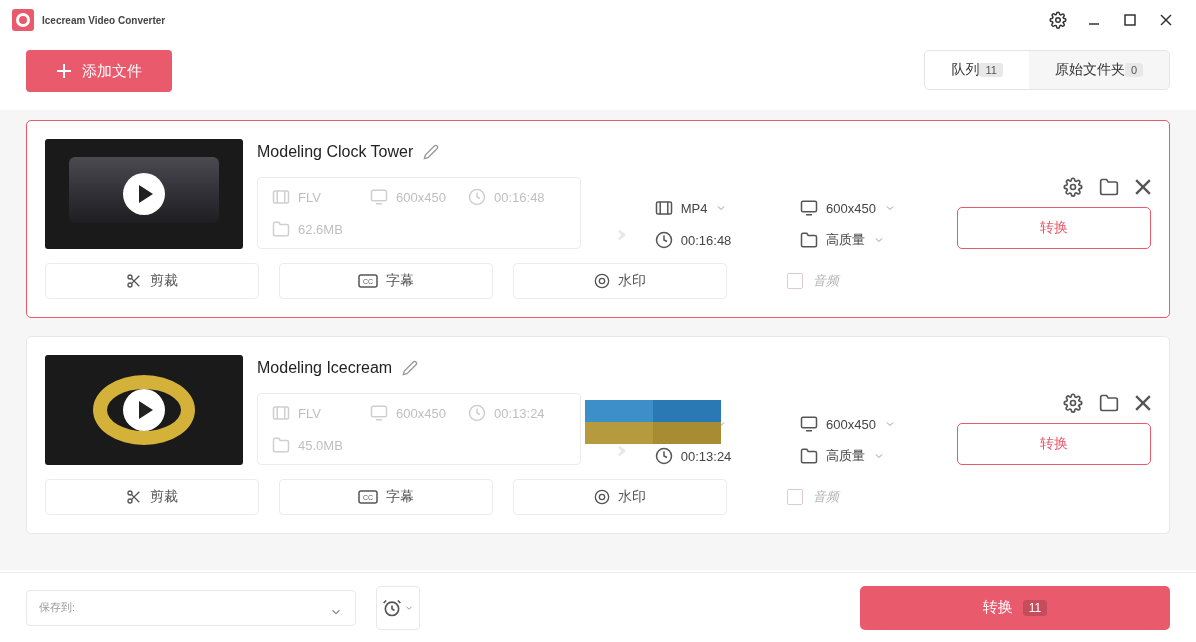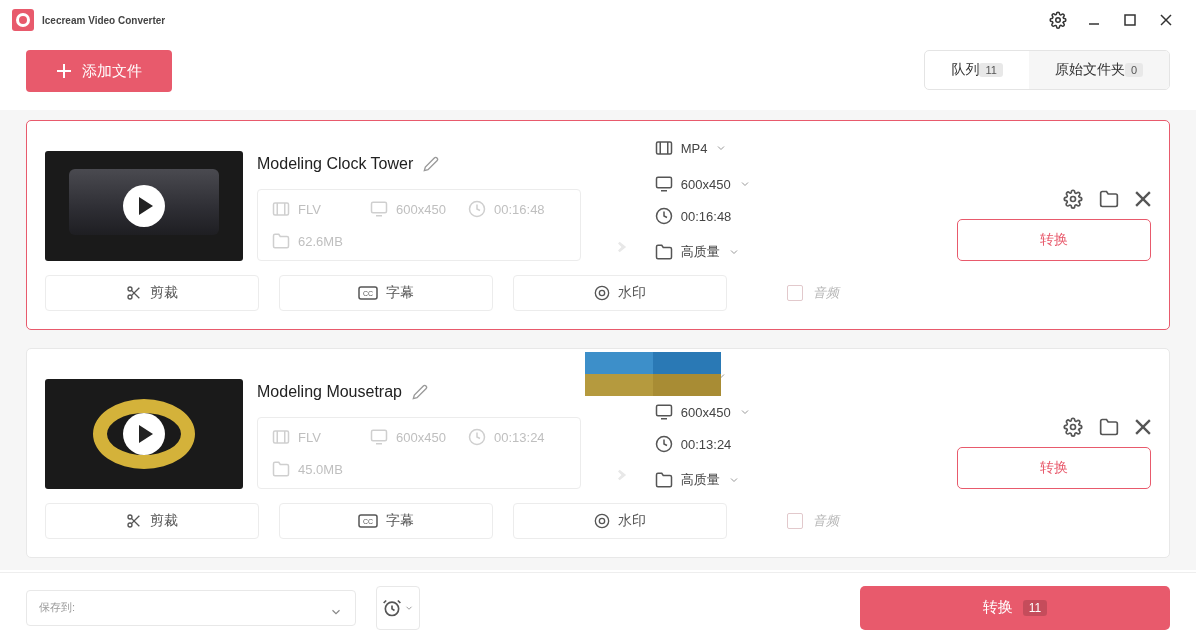--- a/index.html
+++ b/index.html
@@ -36,21 +36,21 @@
 
 .info-col { flex: 1; display: flex; flex-direction: column; gap: 8px; }
 .item-title { font-size: 16px; color: #222; display: flex; align-items: center; gap: 10px; margin-bottom: 8px; }
 
 .specs { border: 1px solid #ececec; border-radius: 4px; padding: 10px 14px; display: grid; grid-template-columns: 1fr 1fr 1fr; row-gap: 14px; width: 324px; }
 .spec { display: flex; align-items: center; gap: 8px; color: #bfbfbf; font-size: 13px; }
 
 .arrow-col { width: 48px; display: flex; align-items: center; justify-content: center; }
 
 .out-col { width: 286px; display: flex; flex-direction: column; justify-content: center; gap: 14px; }
-.out-row { display: grid; grid-template-columns: 1fr; gap: 18px; }
+.out-row { display: grid; grid-template-columns: 1fr 1fr; gap: 18px; }
 .out-spec { display: flex; align-items: center; gap: 8px; color: #444; font-size: 13px; position: relative; }
 .out-link { color: #444; cursor: pointer; }
 
 .action-col { display: flex; flex-direction: column; gap: 10px; width: 220px; align-items: flex-end; }
 .icon-row { display: flex; gap: 16px; align-items: center; color: #555; }
 .icon-btn { cursor: pointer; display:flex; align-items:center; justify-content:center; }
 .convert-btn { width: 194px; height: 42px; border: 1px solid #e85a6c; color: #e85a6c; background: #fff; border-radius: 5px; font-size: 14px; cursor: pointer; }
 
 .opts { display: flex; gap: 20px; margin-top: 14px; padding-bottom: 18px; align-items:center; }
 .opt-btn { flex: 0 0 214px; height: 36px; border: 1px solid #ececec; background: #fff; border-radius: 4px; display: flex; align-items: center; justify-content: center; gap: 8px; color: #555; font-size: 14px; cursor: pointer; }
@@ -282,21 +282,21 @@
   </div>
 
   <div class="item plain">
     <div class="item-top">
       <div class="thumb">
         <div class="thumb-shape torus"></div>
         <div class="play-btn"></div>
       </div>
       <div class="info-col">
         <div class="item-title">
-          <span>Modeling Mousetrap</span>
+          <span>Modeling Icecream</span>
           <span class="icon-btn">
               <svg width="16" height="16" viewBox="0 0 24 24" fill="none" stroke="#999" stroke-width="2">
                 <path d="M17 3a2.8 2.8 0 0 1 4 4L7.5 20.5 2 22l1.5-5.5L17 3z"></path>
               </svg>
             </span>
         </div>
         <div class="specs">
           <div class="spec">
               <svg width="18" height="18" viewBox="0 0 24 24" fill="none" stroke="#cfcfcf" stroke-width="2">
                 <rect x="2" y="4" width="20" height="16" rx="2"></rect>

